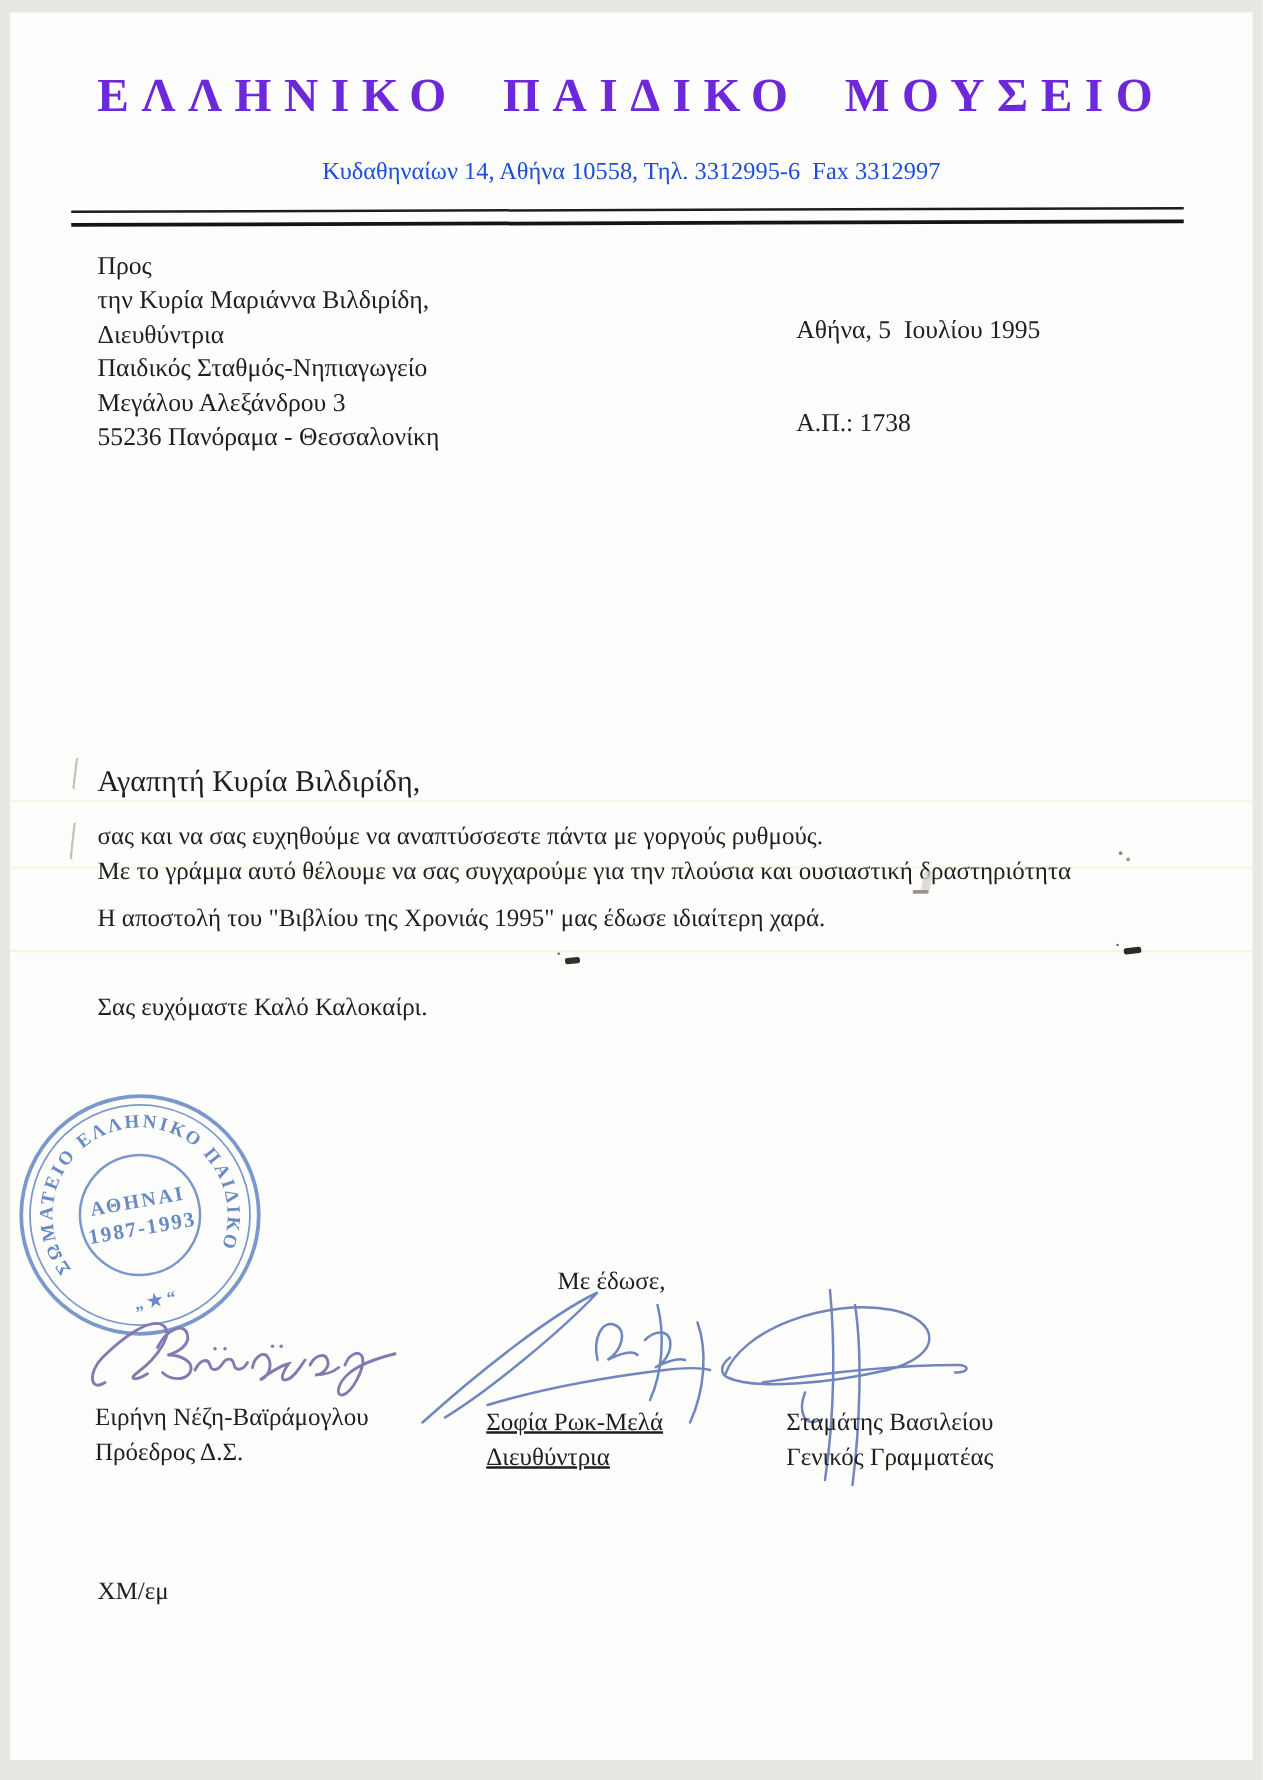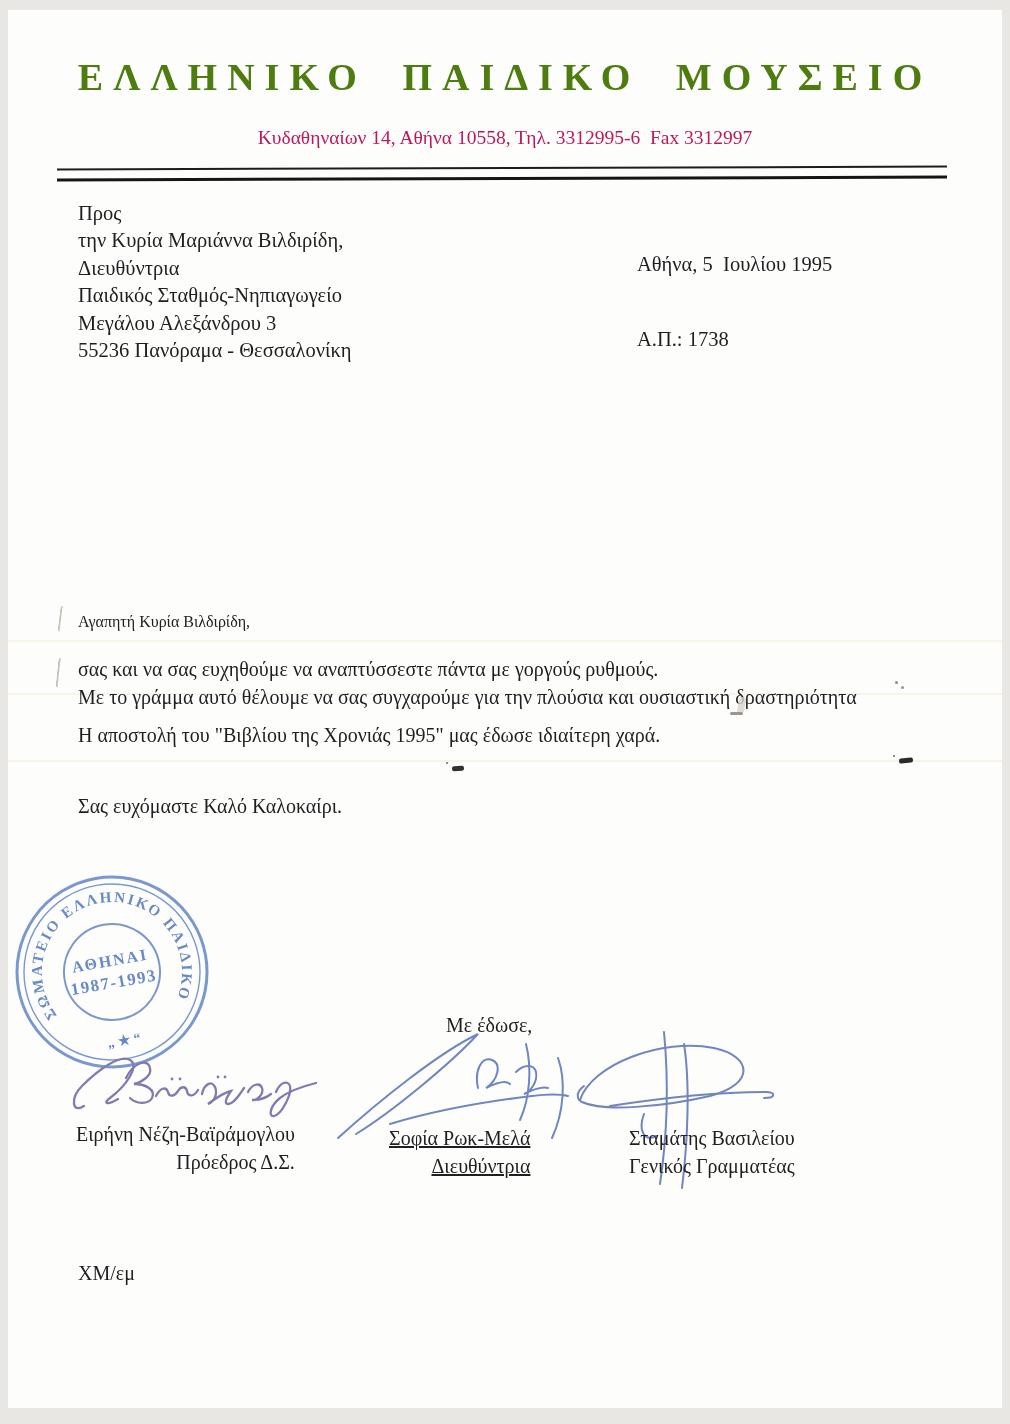--- a/index.html
+++ b/index.html
@@ -13,50 +13,50 @@
   }
   .scan-frame{position:absolute;inset:0;background:#e9e7e3;}
   .sheet{
     position:absolute;left:8px;top:10px;width:994px;height:1398px;
     background:#fdfdfb;
   }
   .abs{position:absolute;}
   
   .lh-title{
     left:8px;top:55px;width:994px;text-align:center;
-    font-size:38px;font-weight:bold;color:#4d7c0f;
+    font-size:38px;font-weight:bold;color:#6d28d9;
     letter-spacing:10px;word-spacing:16px;white-space:nowrap;
   }
   .lh-address{
     left:8px;top:127px;width:994px;text-align:center;
-    font-size:19.5px;color:#be185d;white-space:pre;
+    font-size:19.5px;color:#1d4ed8;white-space:pre;
   }
   .lh-rule{
     left:57px;top:167px;width:890px;height:8px;
     border-top:2px solid #1d1d1c;border-bottom:3px solid #151514;
     transform:rotate(-0.18deg);
   }
   
   .recipient{left:78px;top:200px;font-size:20.5px;line-height:27.4px;}
   .reference{left:637px;top:202px;font-size:20.5px;line-height:25px;white-space:pre;}
   
-  .salutation{left:78px;top:613px;font-size:16px;}
+  .salutation{left:78px;top:613px;font-size:24px;}
   .para{left:78px;font-size:20px;line-height:27.5px;width:830px;}
   .p1{top:656px;}
   .p2{top:722px;}
   .p3{top:764px;margin-top:29px;}
   
   .stamp{
     left:12px;top:872px;width:200px;height:200px;
     transform:rotate(-10deg);opacity:0.92;
   }
   .stamp text{font-family:"Liberation Serif", serif;font-weight:bold;}
   
   .valediction{left:446px;top:1014px;font-size:20px;}
-  .sig-col{font-size:20px;line-height:28px;text-align:right;}
+  .sig-col{font-size:20px;line-height:28px;}
   .sig1-col{left:76px;top:1120px;}
   .sig2-col{left:389px;top:1124px;text-decoration:underline;}
   .sig3-col{left:629px;top:1124px;}
   .ink{pointer-events:none;}
   .footer-initials{left:78px;top:1262px;font-size:20px;}
   
   .scanline{left:8px;width:994px;height:2px;opacity:.75;}
   .bracket{width:4px;border-left:2px solid #c7c2b8;border-radius:4px;}
   .mark{border-radius:2px;}
 </style>

